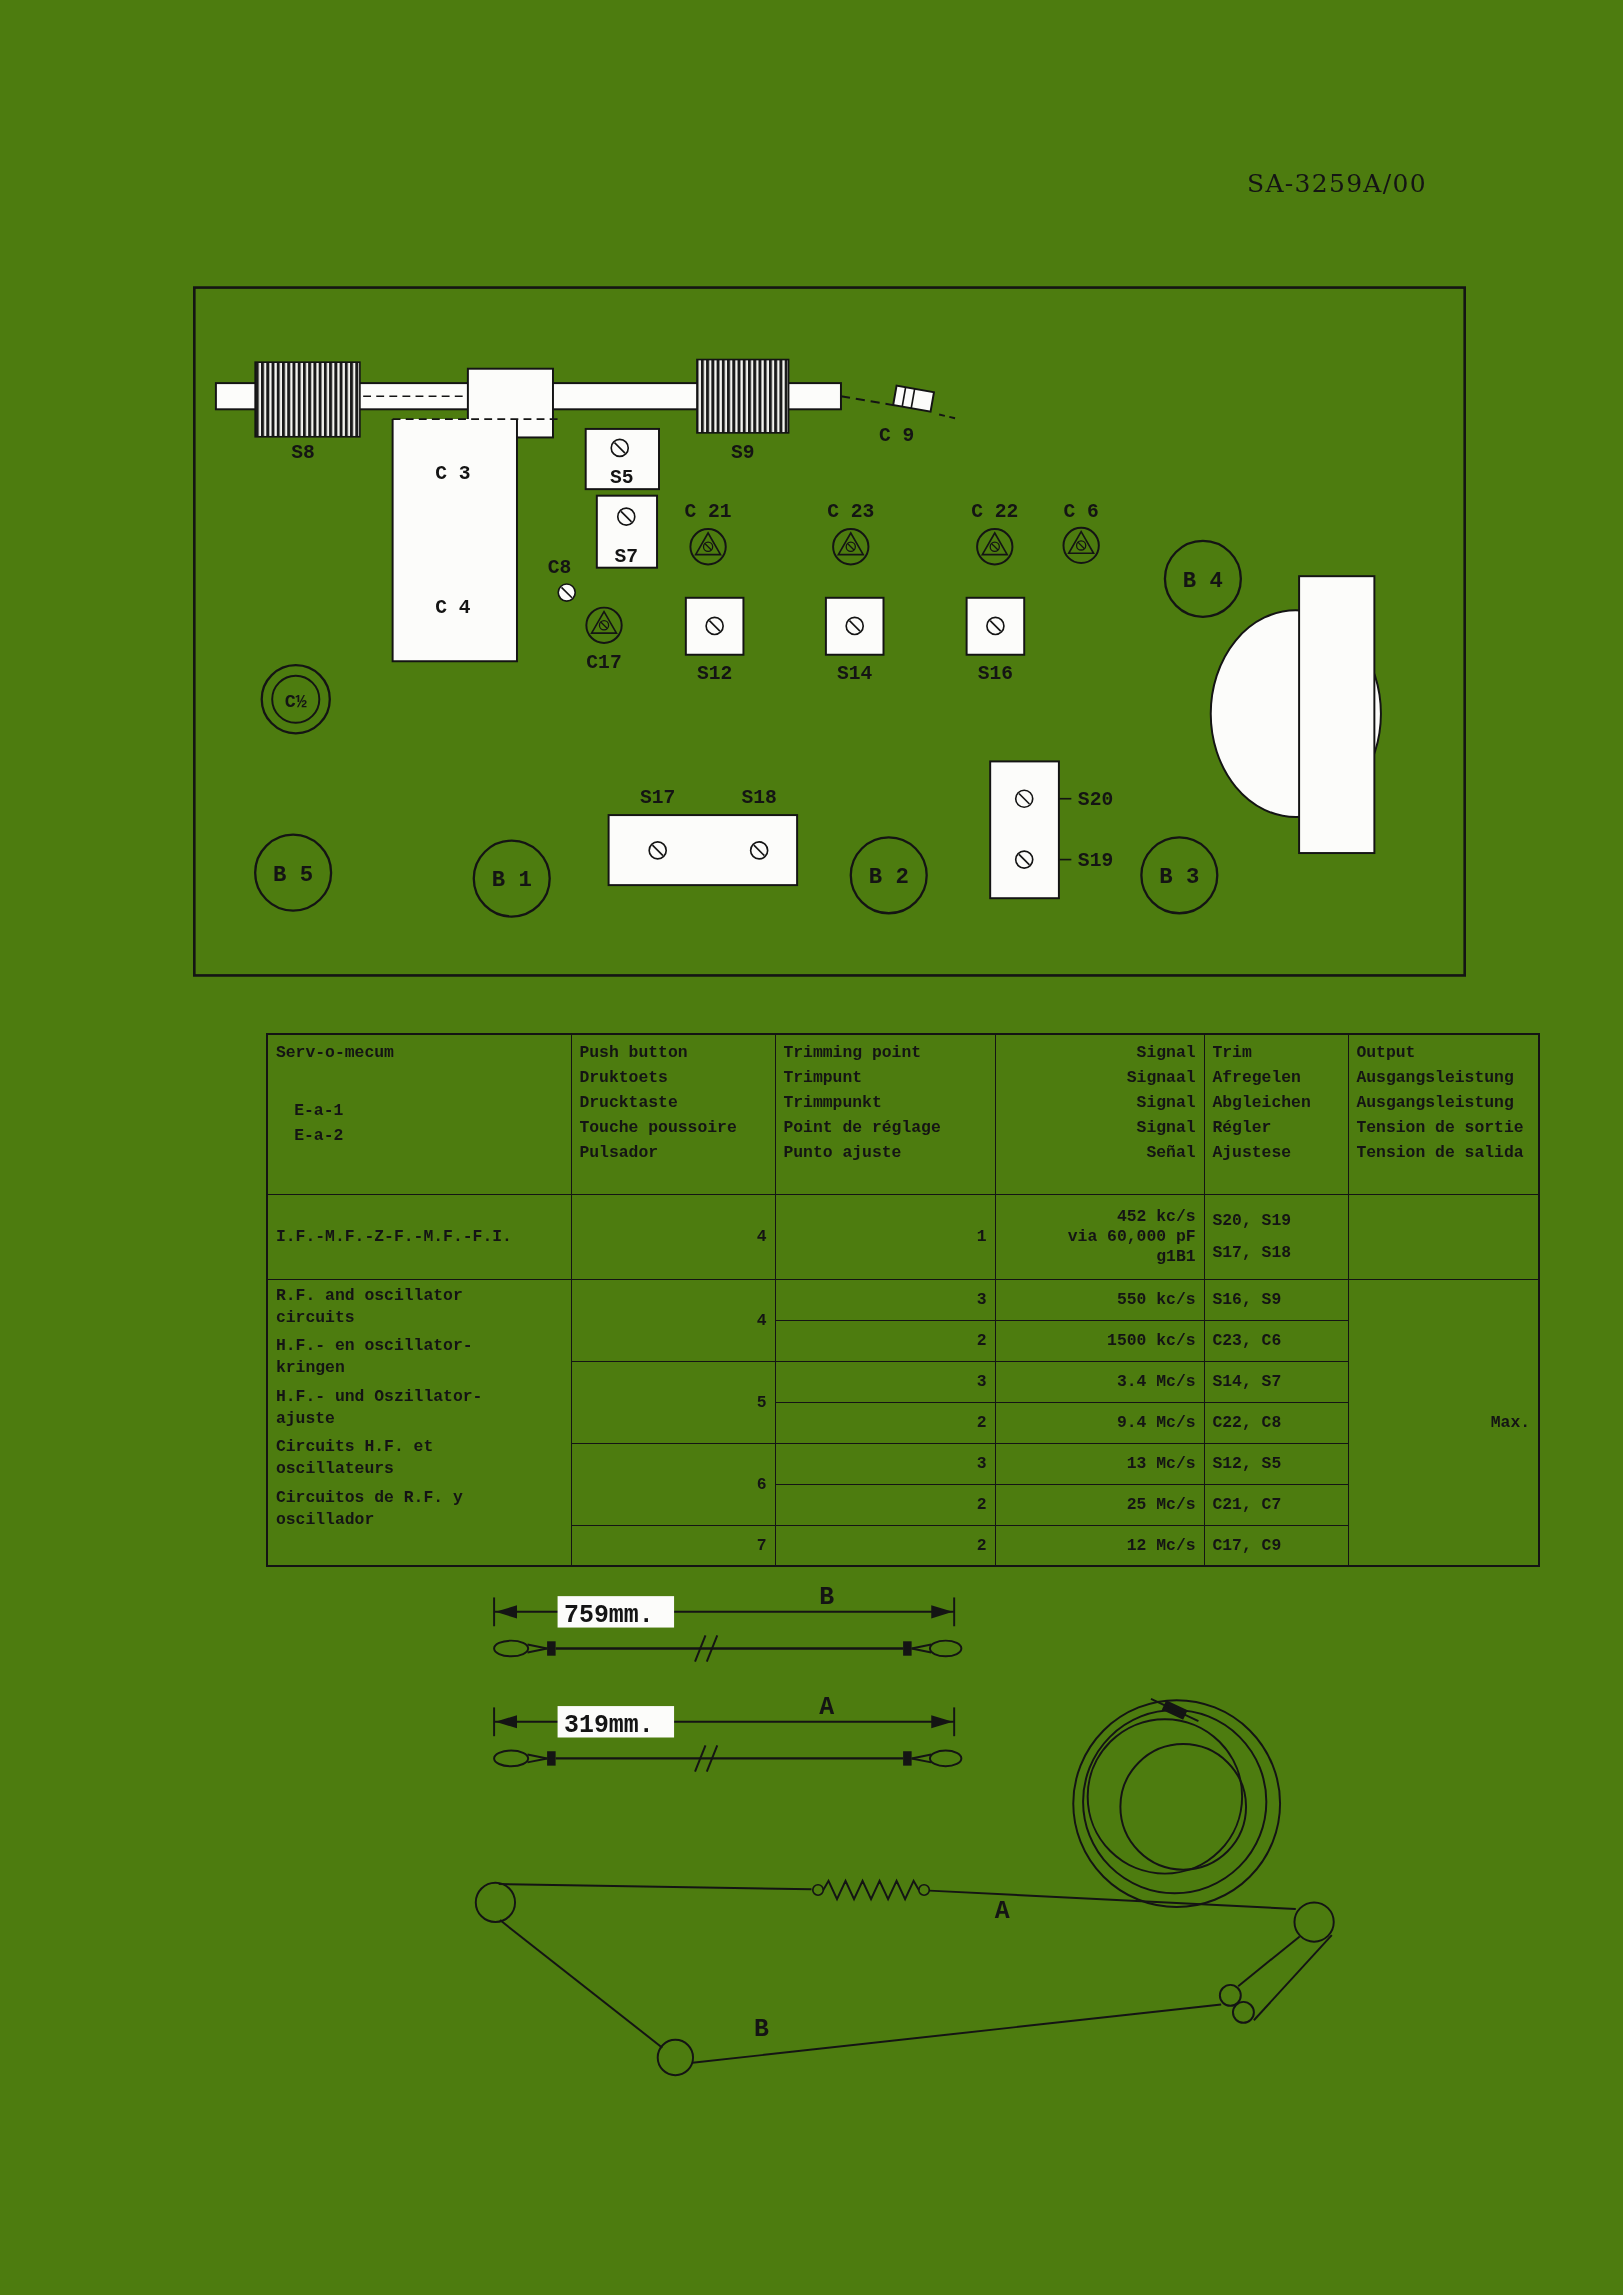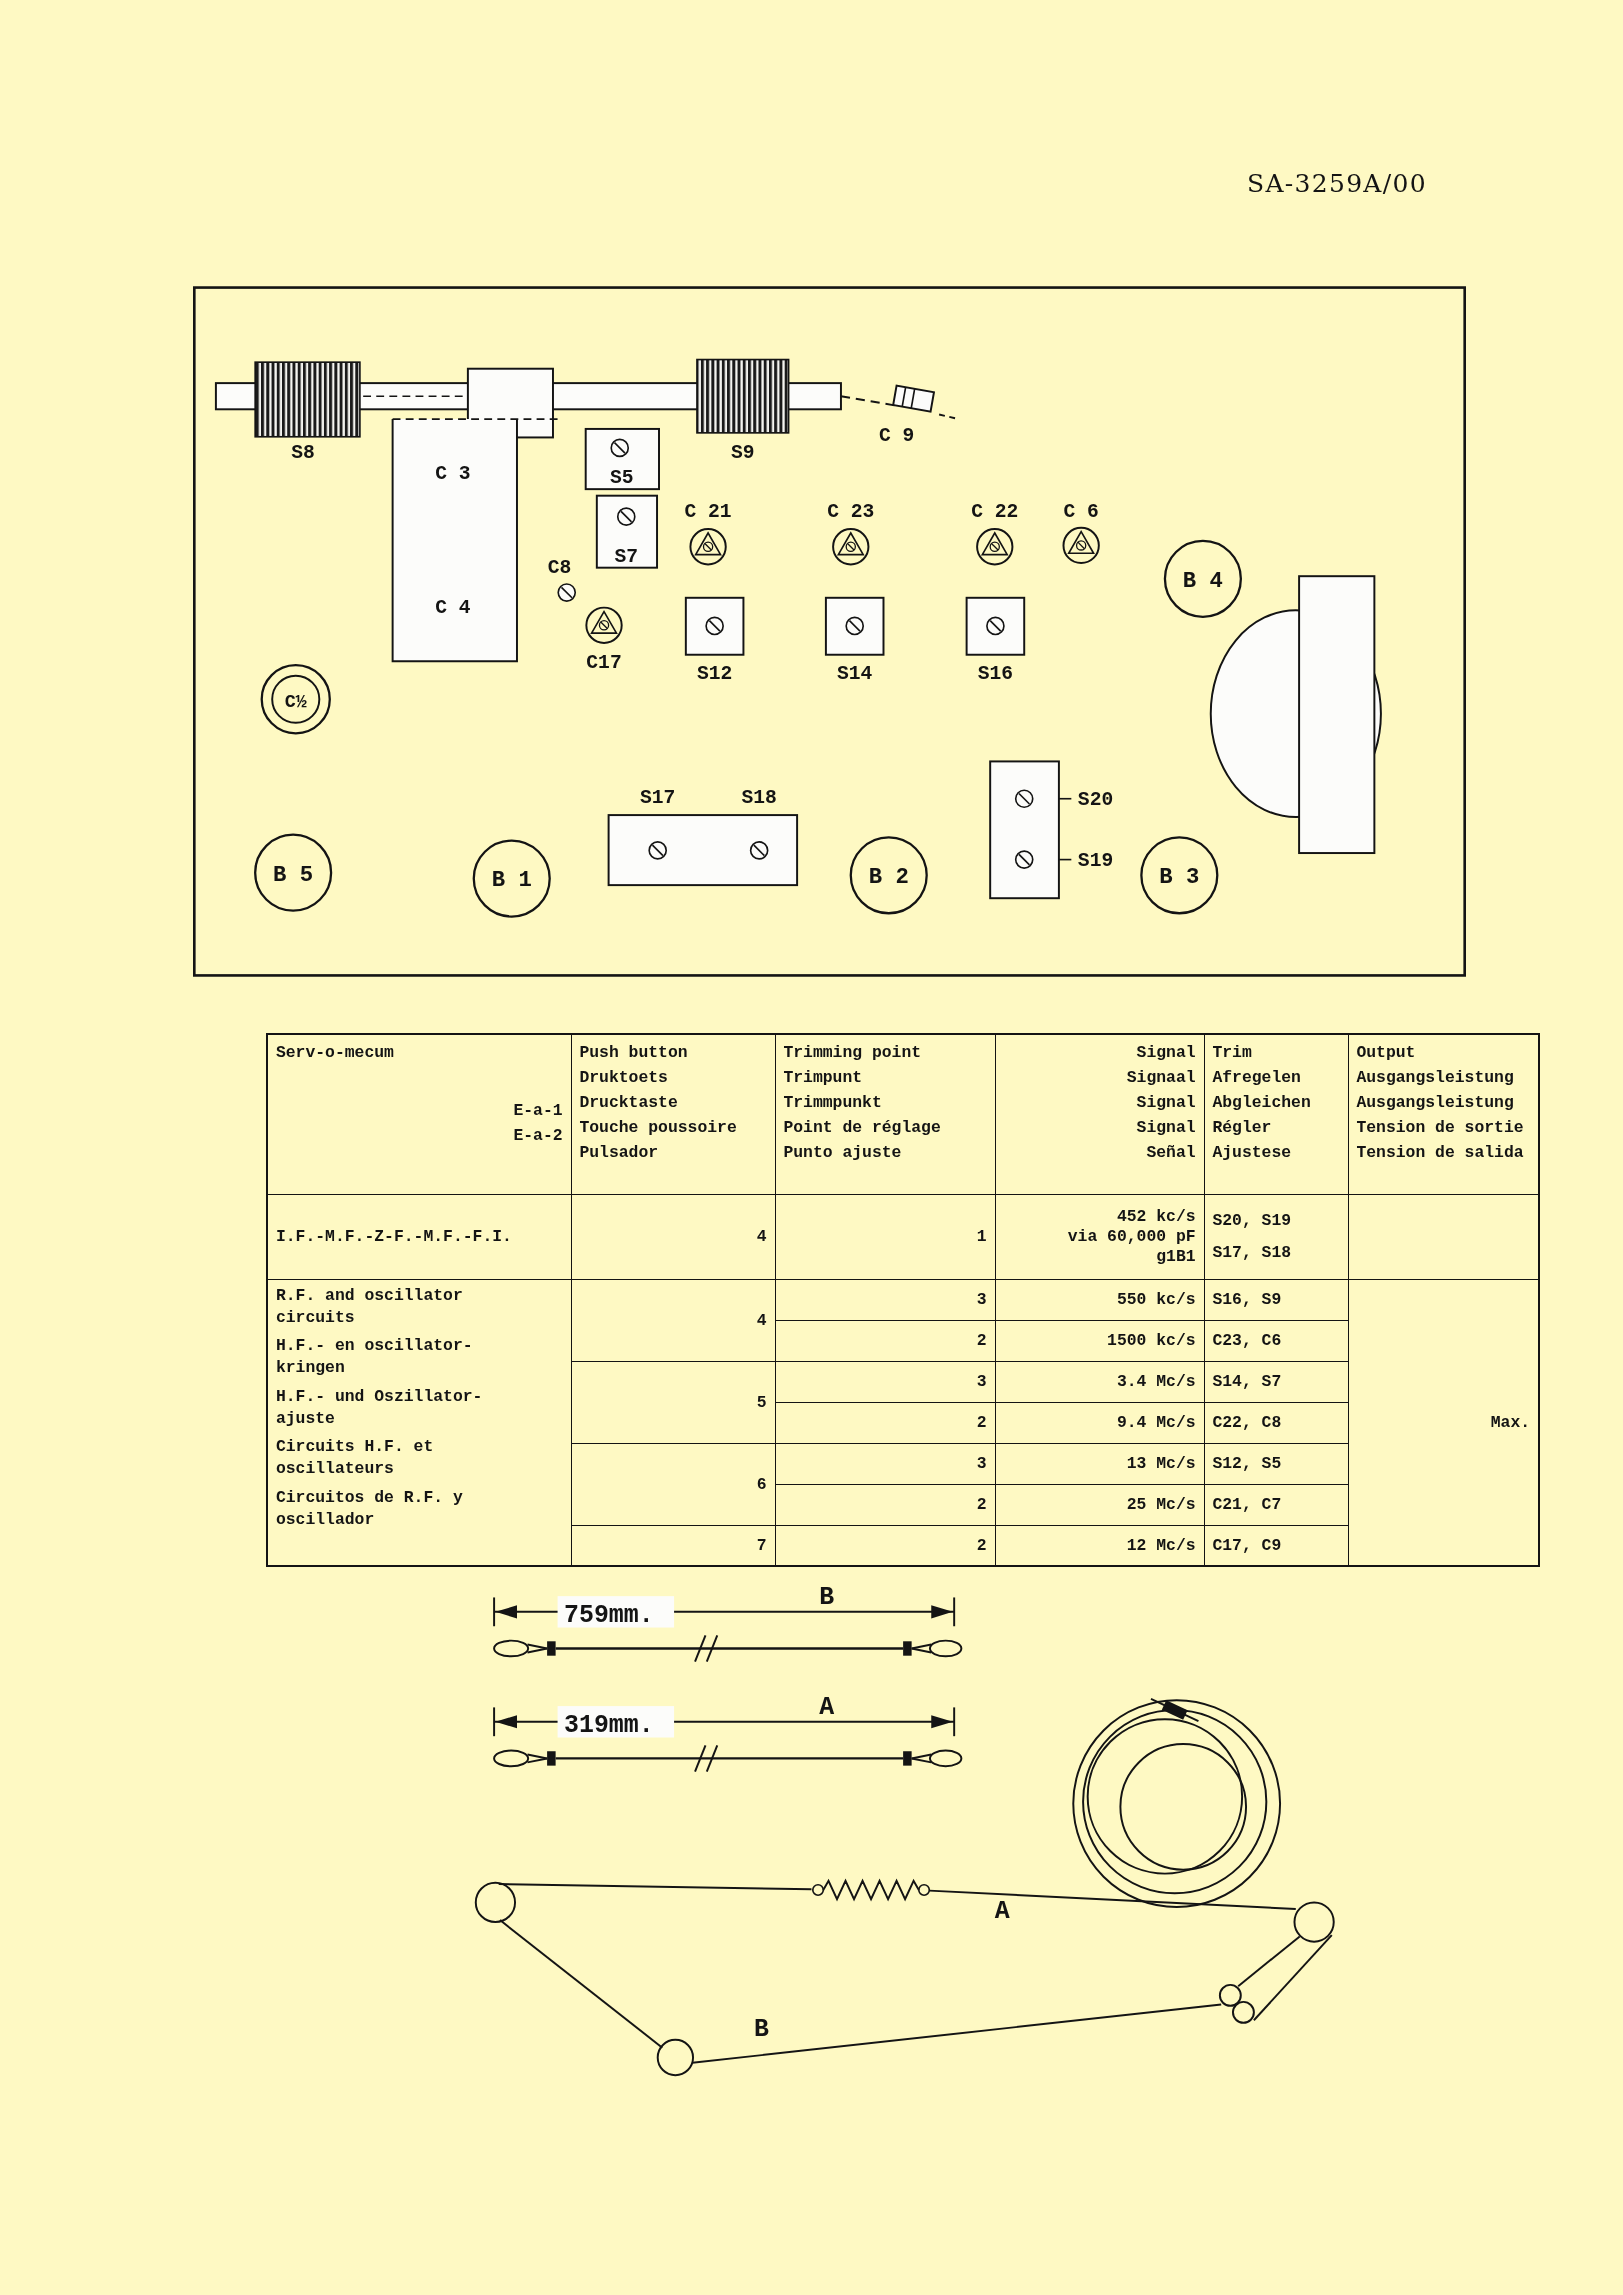--- a/index.html
+++ b/index.html
@@ -1,32 +1,32 @@
 <!DOCTYPE html>
 <html style="font-size:10.5px"><head>
 <meta charset="utf-8">
 <style>
   html,body{margin:0;padding:0;background:#dedede;}
-  .page{position:relative;width:1623px;height:2295px;background:#fef9c3;overflow:hidden;
+  .page{position:relative;width:1623px;height:2295px;background:#4d7c0f;overflow:hidden;
         font-family:"Liberation Mono","DejaVu Sans Mono",monospace;color:#141414;}
   .doc-number{position:absolute;left:1247px;top:169px;font-family:"DejaVu Serif",serif;
         font-size:25px;letter-spacing:1.3px;}
   svg{position:absolute;}
   .svgt{font-family:"Liberation Mono","DejaVu Sans Mono",monospace;font-weight:bold;fill:#141414;}.t30{font-size:30px}.t34{font-size:34px}.t28{font-size:28px}.t38{font-size:38px}
   .stroke{stroke:#141414;fill:none}
   .fillp{fill:#fcfcfa}
 
   
   .align-table{position:absolute;left:226px;top:1033px;border-collapse:collapse;table-layout:fixed;
         border:2px solid #141414;font-size:16.4px;font-weight:bold;margin-left:40px;}
   .align-table td{border:1.3px solid #141414;vertical-align:top;padding:5.2px 7.9px;}
   .tr-head{height:160px}.tr-if{height:85px}.tr-rf{height:41px}
   .ln{line-height:25px;white-space:nowrap;}
   .hgap{height:33px;}
-  .ind{padding-left:18.3px;text-align:right;}
+  .ind{padding-left:18.3px;}
   .mid{vertical-align:middle !important;}
   .tac{text-align:right;}
   .sig div{line-height:20px;}
   .tgap{height:13px;}
   .cl{line-height:22px;white-space:nowrap;}
   .para{margin-bottom:6.5px;}
 </style>
 </head>
 <body>
 

